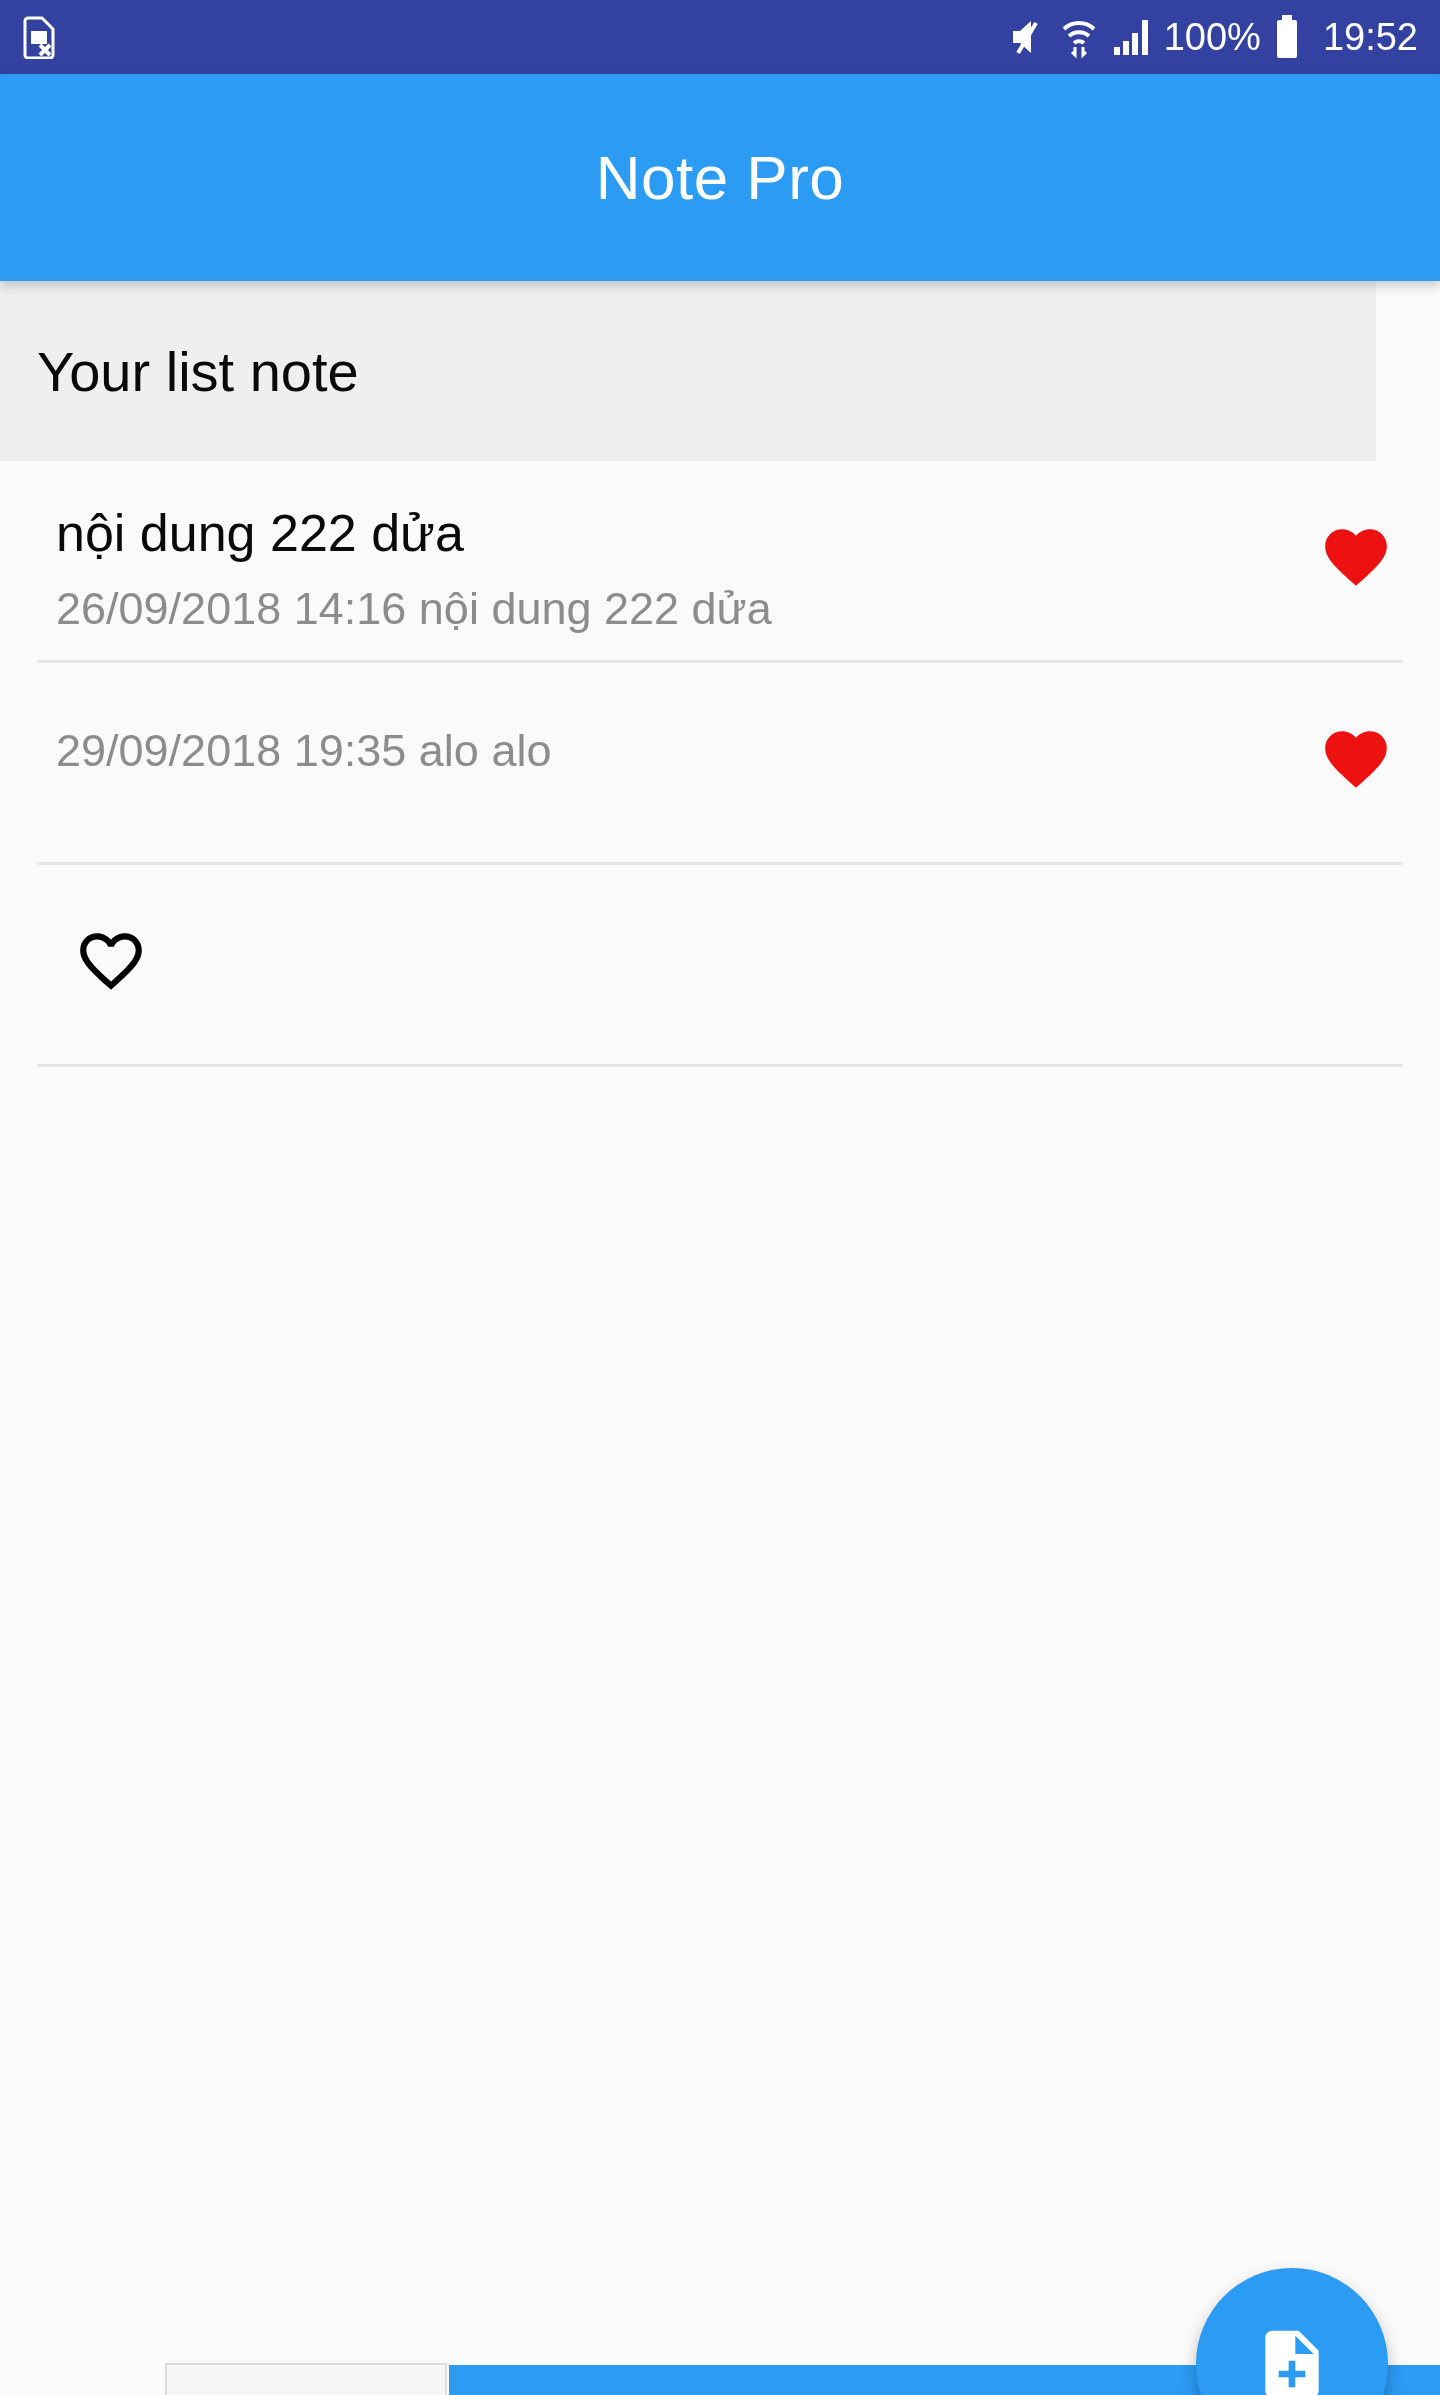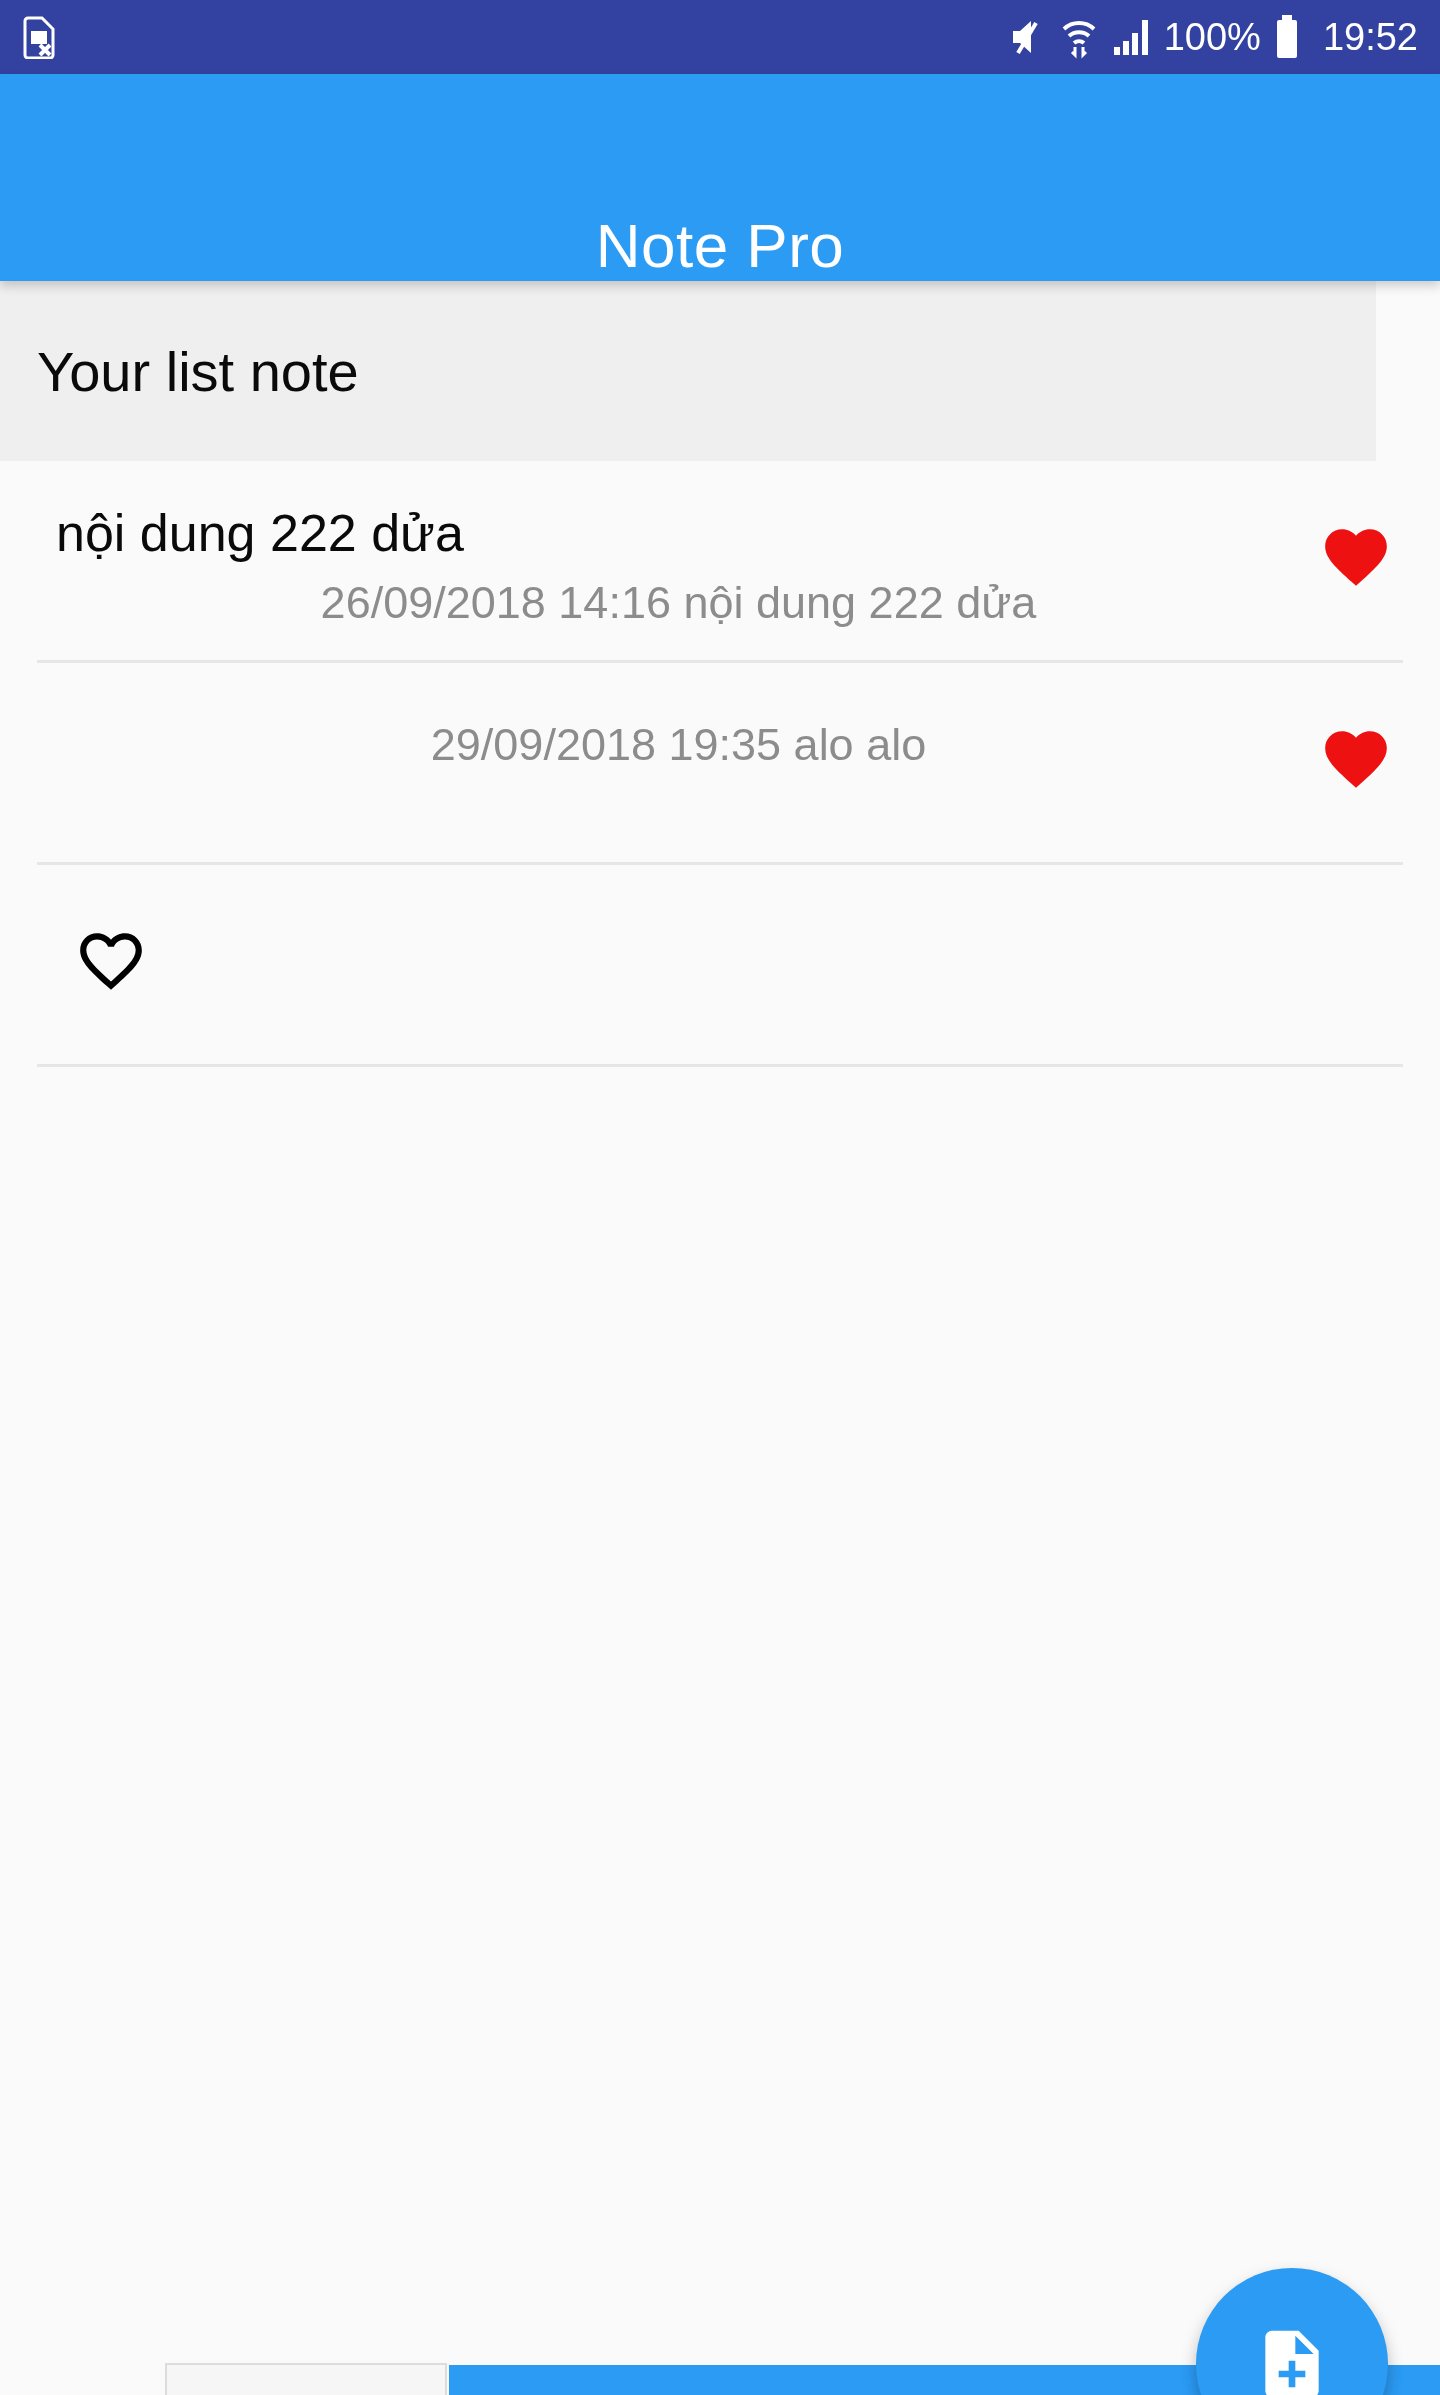--- a/index.html
+++ b/index.html
@@ -27,21 +27,21 @@
   }
   .sb-clock{
     color:#FFFFFF; font-size:38px; line-height:1; margin-left:10px;
     font-family:"Liberation Sans", sans-serif;
   }
 
   
   .appbar{
     position:absolute; top:74px; left:0; width:1440px; height:207px;
     background:#2B9BF4;
-    display:flex; align-items:flex-end; justify-content:center;
+    display:flex; align-items:center; justify-content:center;
     box-shadow:0 5px 10px rgba(0,0,0,0.18);
     z-index:5;
   }
   .appbar-title{
     color:#FFFFFF; font-size:62px; font-weight:400; letter-spacing:0.5px;
   }
 
   
   .section-header{
     position:absolute; top:281px; left:0; width:1376px; height:180px;
@@ -64,23 +64,23 @@
     padding:38px 37px 0 56px;
     height:202px;
     background:#FAFAFA;
   }
   .note-texts{ flex:1 1 auto; min-width:0; padding-top:4px; }
   .note-title{
     color:#0A0A0A; font-size:52px; font-weight:400; line-height:1.16;
     white-space:nowrap; overflow:hidden; text-overflow:ellipsis;
   }
   .note-sub{
-    margin-top:14px;
+    margin-top:20px;
     color:#8C8C8C; font-size:45px; font-weight:400; line-height:1.16;
-    white-space:nowrap; overflow:hidden; text-overflow:ellipsis;text-align:center;
+    white-space:nowrap; overflow:hidden; text-overflow:ellipsis;
   }
   .fav-btn{
     flex:0 0 auto; width:110px; height:100px;
     display:flex; align-items:center; justify-content:center;
     margin-top:8px; margin-right:-8px;
   }
   .fav-btn svg{ display:block; }
   .row-divider{
     position:absolute; bottom:0; left:37px; right:37px;
     height:3px; background:#E6E6E6;

